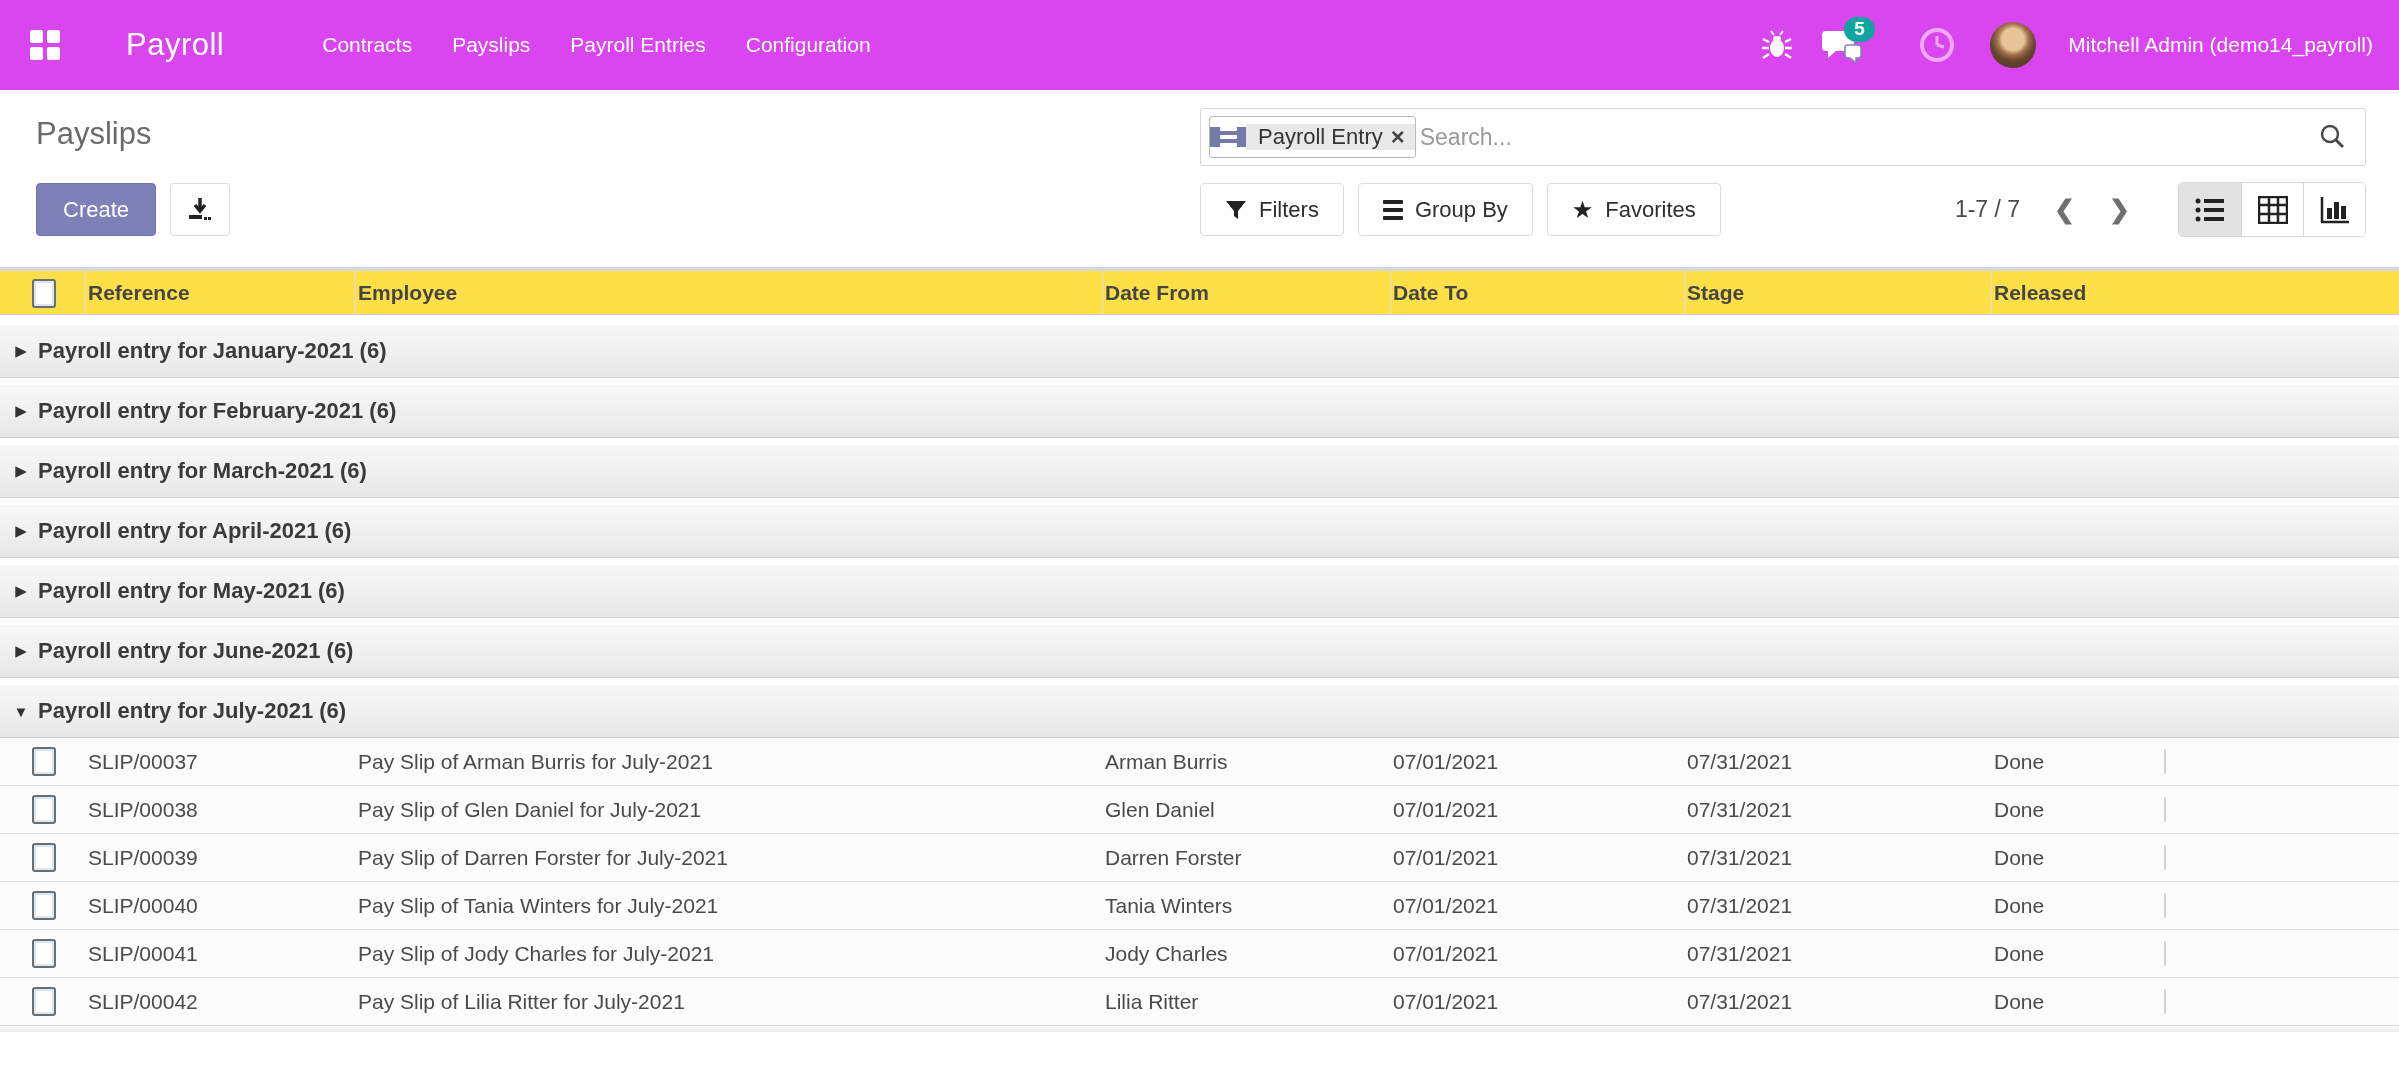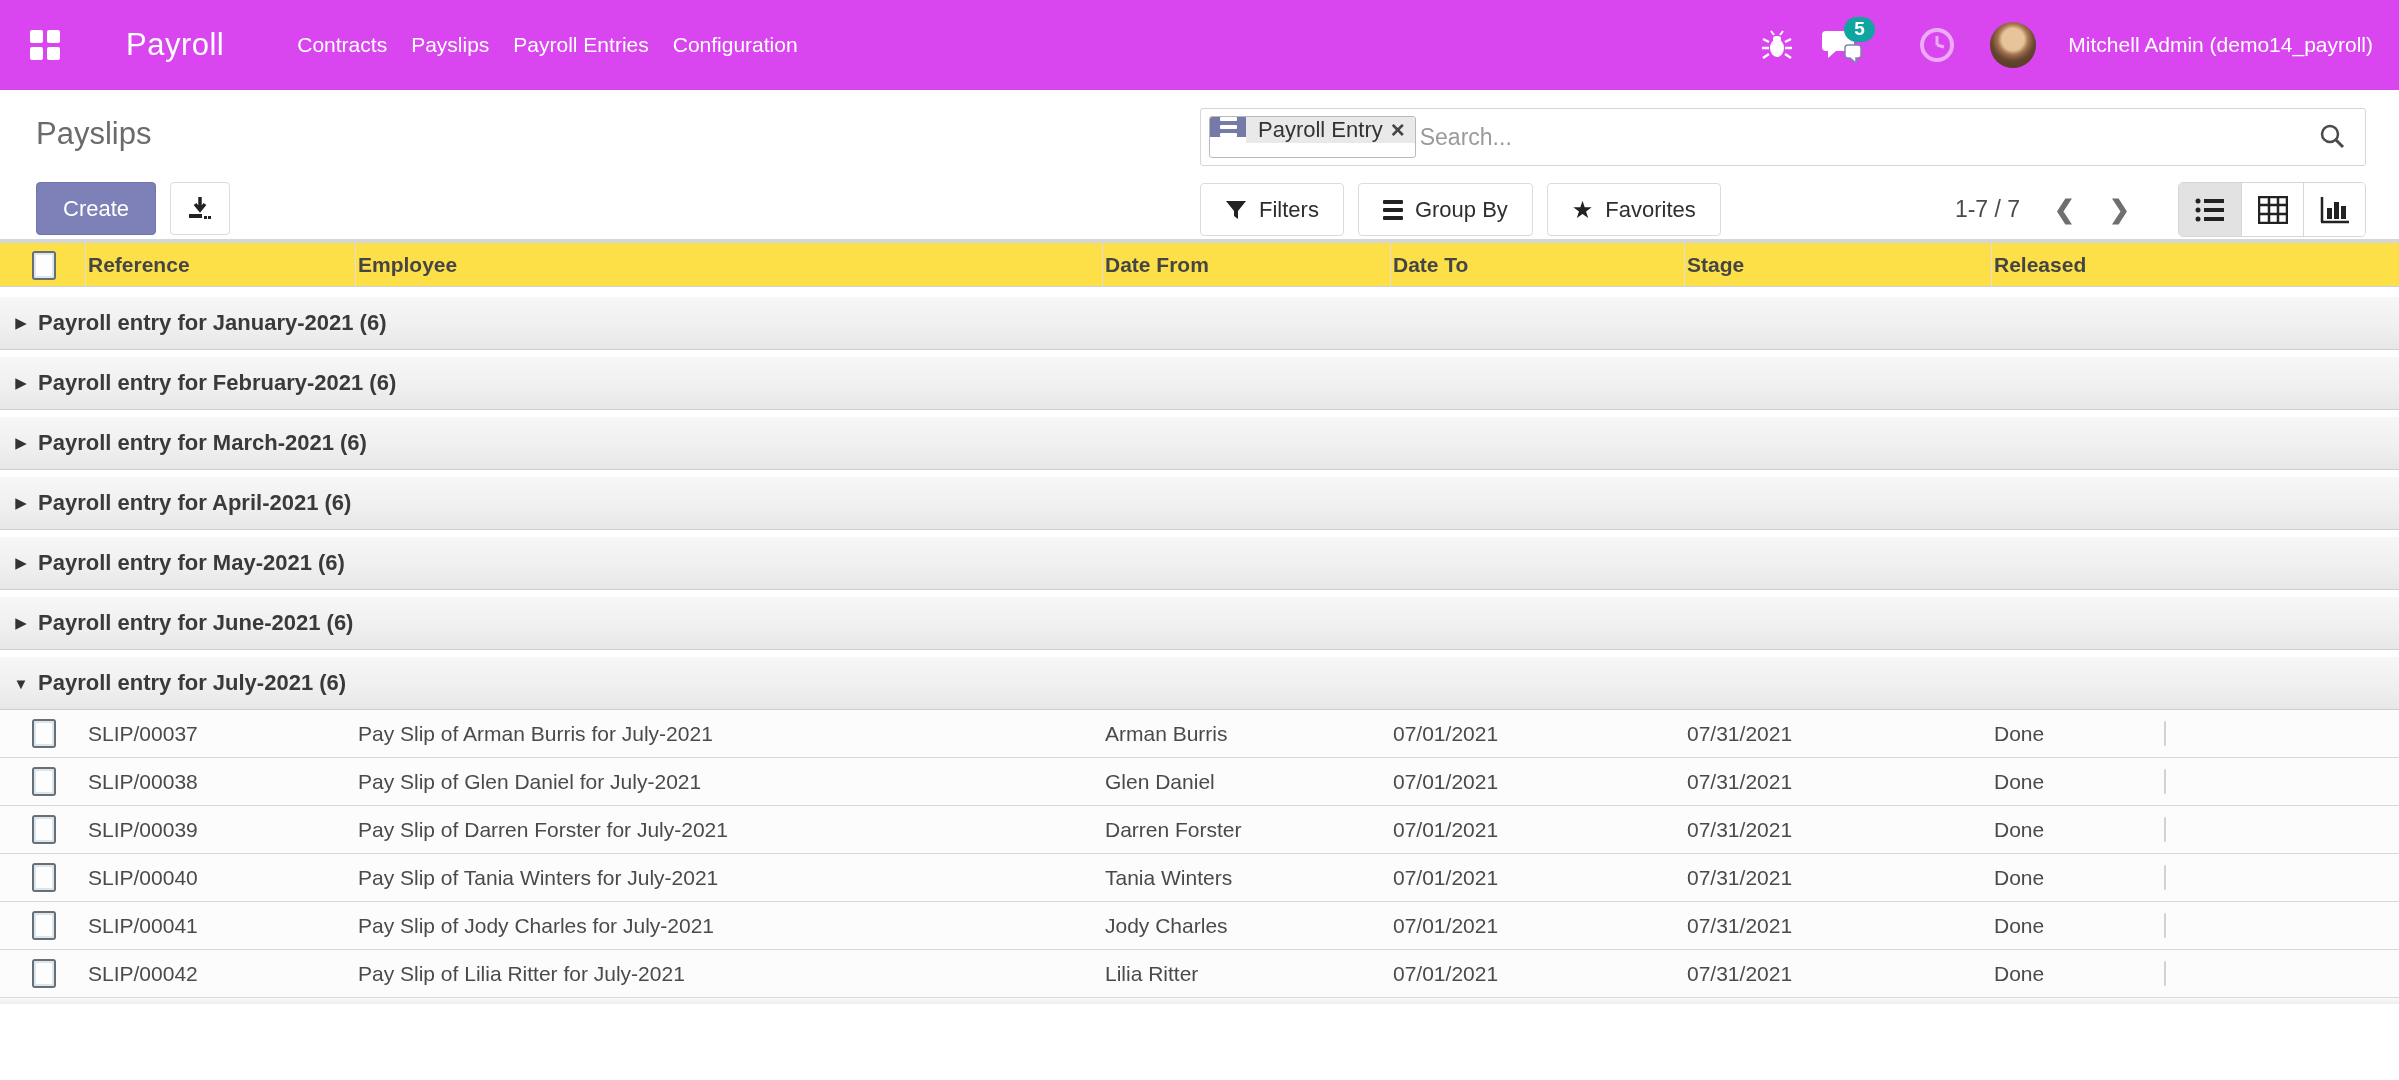--- a/index.html
+++ b/index.html
@@ -6,53 +6,53 @@
   html,body { width:2399px; height:1080px; overflow:hidden; background:#fff;
               font-family:"Liberation Sans", sans-serif; }
 
   
   .navbar { height:90px; background:#d946ef; display:flex; align-items:center;
             padding:0 26px 0 30px; color:#fff; }
   .apps-icon { width:30px; height:30px; display:grid; grid-template-columns:13px 13px;
                grid-template-rows:13px 13px; gap:4px; cursor:pointer; }
   .apps-icon span { background:#fff; border-radius:2px; }
   .app-title { font-size:31px; margin-left:66px; font-weight:400; letter-spacing:.5px; }
-  .nav-menu { display:flex; margin-left:71px; gap:20px; font-size:21px; }
+  .nav-menu { display:flex; margin-left:96px; gap:36px; font-size:21px; }
   .nav-menu .item { padding:8px 2px; cursor:pointer; }
   .nav-right { margin-left:auto; display:flex; align-items:center; gap:28px; }
   .icon-btn { position:relative; display:flex; align-items:center; cursor:pointer; }
   .badge { position:absolute; left:22px; top:-10px; background:#10a5a0; color:#fff;
            font-size:19px; font-weight:bold; border-radius:14px; padding:1px 10px 2px; }
   .clock-icon { opacity:.55; }
   .avatar { width:46px; height:46px; border-radius:50%; margin-left:6px;
             background:
               radial-gradient(circle at 50% 38%, #e8c49a 0 30%, #a87850 42%, #6b4a33 60%, #4a3526 100%);
             box-shadow: inset 0 -8px 10px rgba(90,60,40,.6); cursor:pointer; }
   .user-name { font-size:21px; margin-left:4px; white-space:nowrap; cursor:pointer; }
 
   
   .control-panel { padding:18px 33px 0 36px; }
   .cp-top { display:flex; align-items:flex-start; }
   .page-title { font-size:31px; color:#6b6b6b; font-weight:400; margin-top:8px; }
   .search-bar { margin-left:auto; width:1166px; height:58px; border:1px solid #d6d6d6;
                 border-radius:3px; display:flex; align-items:center; background:#fff; }
-  .facet { display:flex; align-items:flex-start; height:42px; margin-left:8px;
+  .facet { display:flex; align-items:center; height:42px; margin-left:8px;
            border:1px solid #b9b9b9; border-radius:3px; overflow:hidden; }
   .facet-icon { width:36px; background:#767aa8; display:flex; flex-direction:column;
                 justify-content:center; align-items:center; gap:4px; }
   .facet-icon i { width:17px; height:4px; background:#fff; border-radius:1px; }
   .facet-body { background:#e9e9e9; display:flex; align-items:center; padding:0 10px 0 12px;
                 gap:8px; font-size:22px; color:#333; }
   .facet-close { font-size:24px; font-weight:bold; color:#444; cursor:pointer; line-height:1; }
   .search-input { flex:1; border:none; outline:none; font-size:23px; color:#333;
                   padding:0 4px; font-family:"Liberation Sans",sans-serif; }
   .search-input::placeholder { color:#9a9a9a; }
   .magnifier { margin-right:18px; cursor:pointer; }
 
-  .cp-bottom { display:flex; align-items:flex-start; margin-top:16px; padding-bottom:2px; }
+  .cp-bottom { display:flex; align-items:center; margin-top:16px; padding-bottom:30px; }
   .btn { font-family:"Liberation Sans",sans-serif; font-size:22px; border-radius:4px;
          cursor:pointer; height:53px; }
   .btn-create { background:#7d81b8; border:1px solid #6f74ad; color:#fff; padding:0 26px; }
   .btn-export { width:60px; margin-left:14px; background:#fff; border:1px solid #dcdcdc;
                 display:inline-flex; align-items:center; justify-content:center; }
   .right-cluster { margin-left:auto; width:1166px; display:flex; align-items:center; }
   .btn-flat { background:#fff; border:1px solid #dcdcdc; color:#2e2e2e; padding:0 24px;
               display:inline-flex; align-items:center; gap:12px; margin-right:14px; }
   .gb-icon { display:inline-flex; flex-direction:column; gap:4px; }
   .gb-icon i { width:20px; height:4px; background:#222; border-radius:1px; }

